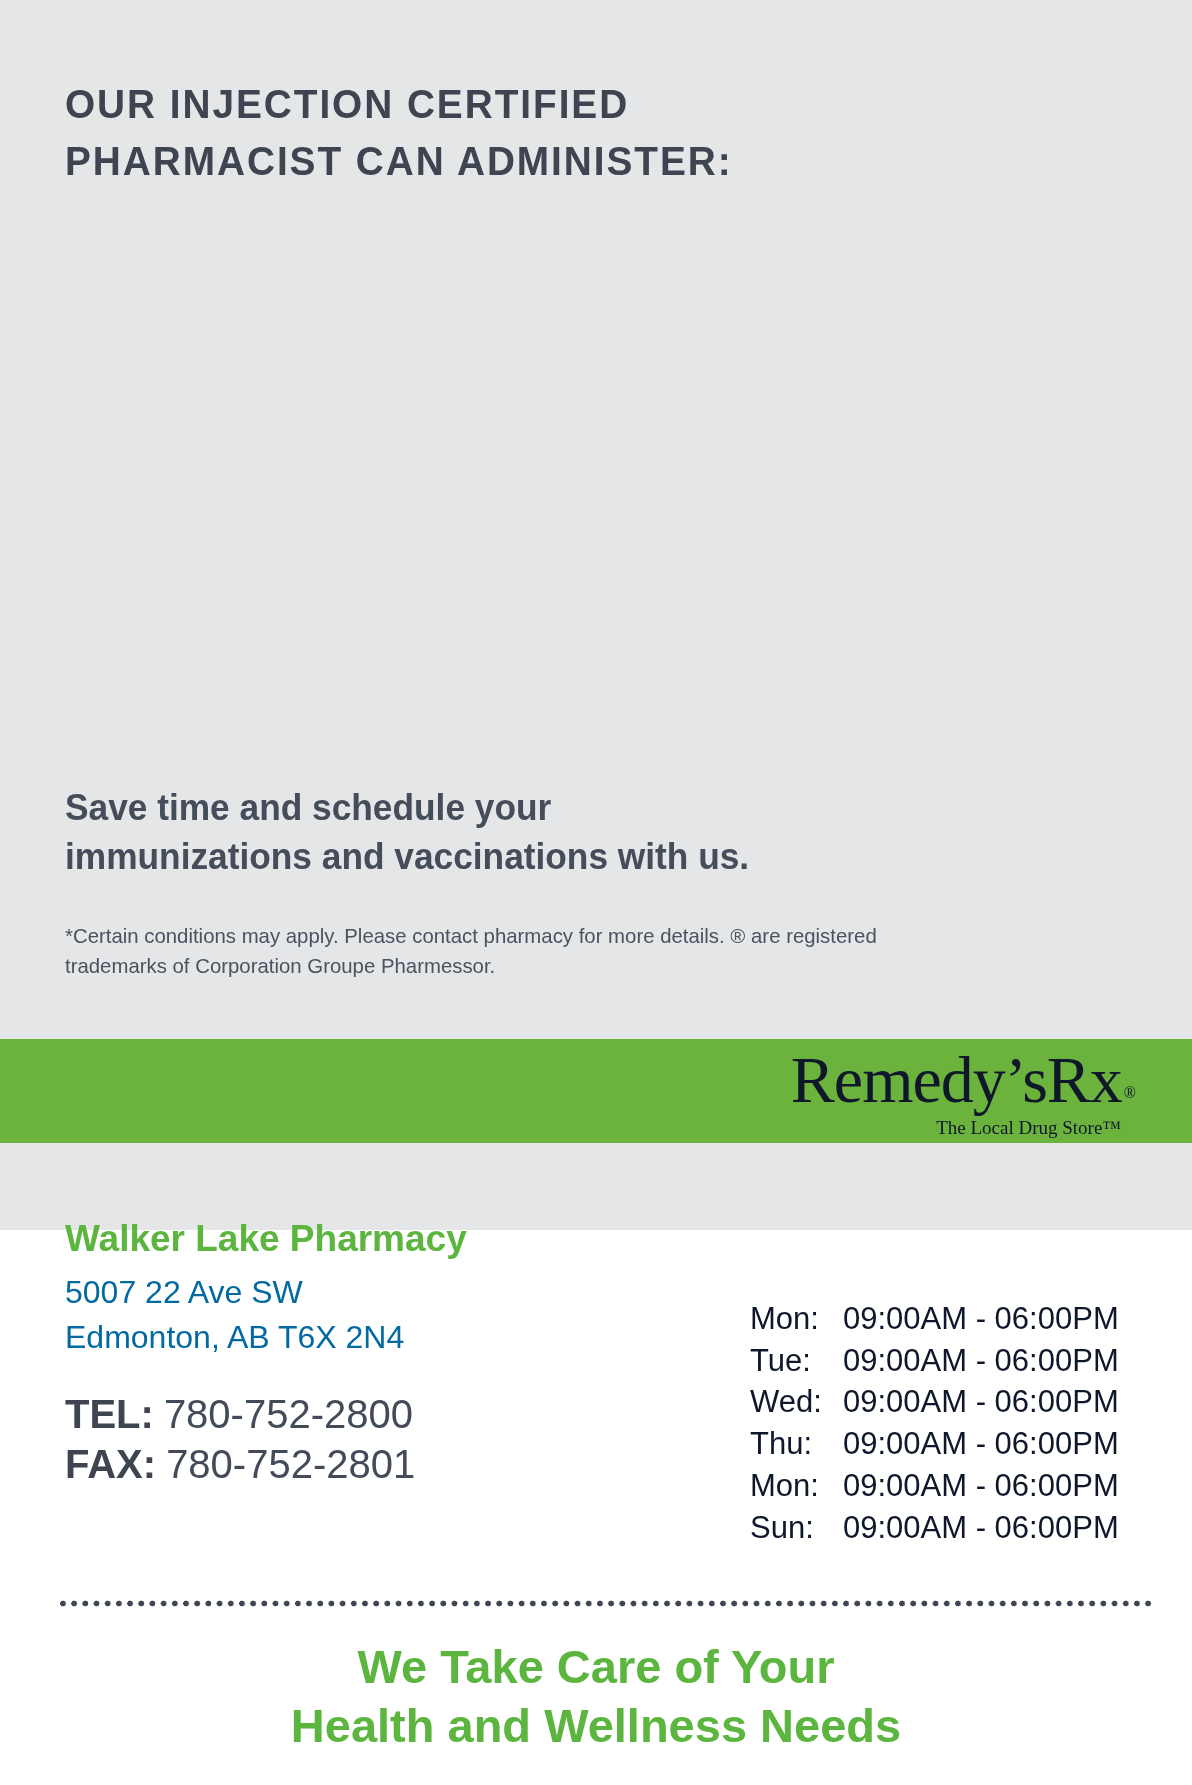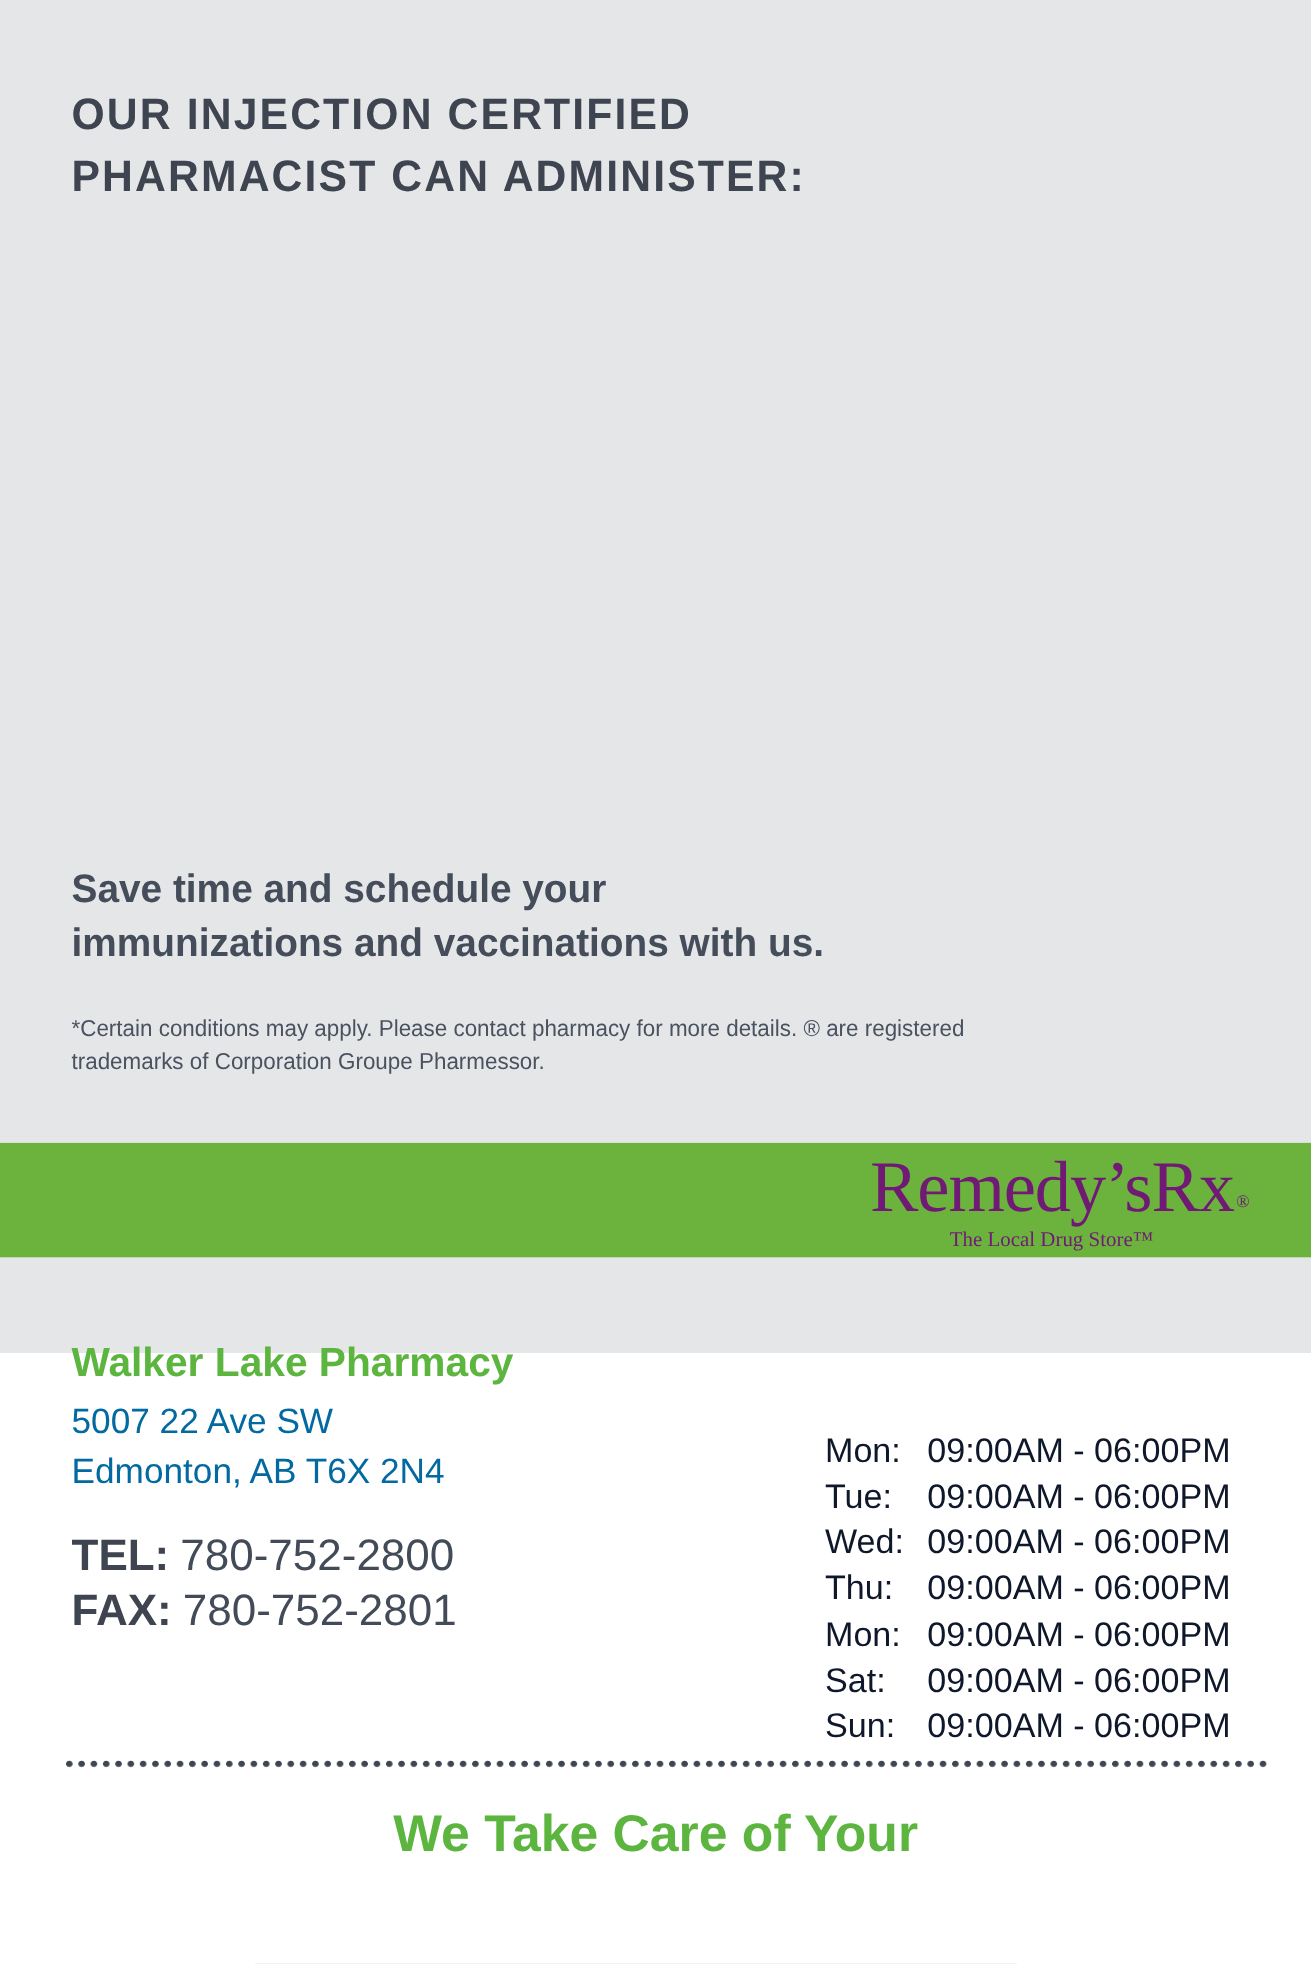--- a/index.html
+++ b/index.html
@@ -39,22 +39,22 @@
     color: #4a5260;
     transform: scaleX(0.97); transform-origin: left top;
   }
   .green-banner {
     position: absolute; left: 0; top: 1039px;
     width: 1192px; height: 104px;
     background: #6cb33e;
   }
   .logo-block {
     position: absolute; right: 57px; top: 8px;
-    text-align: center;
-    color: #701a75;
+    text-align: right;
+    color: #0f172a;
   }
   .logo-text {
     font-family: "Liberation Serif", serif;
     font-size: 66px; line-height: 66px;
     letter-spacing: -1px;
     white-space: nowrap;
   }
   .logo-reg {
     font-family: "Liberation Serif", serif;
     font-size: 16px;
@@ -142,21 +142,21 @@
   <div><span class="lbl">TEL:</span><span>780-752-2800</span></div>
   <div><span class="lbl">FAX:</span><span>780-752-2801</span></div>
 </div>
 
 <div class="hours">
   <div class="row"><span class="day">Mon:</span><span>09:00AM - 06:00PM</span></div>
   <div class="row"><span class="day">Tue:</span><span>09:00AM - 06:00PM</span></div>
   <div class="row"><span class="day">Wed:</span><span>09:00AM - 06:00PM</span></div>
   <div class="row"><span class="day">Thu:</span><span>09:00AM - 06:00PM</span></div>
   <div class="row"><span class="day">Mon:</span><span>09:00AM - 06:00PM</span></div>
-  <div class="row"><span class="day">Sat:</span><span>09:00AM - 06:00PM</span></div>
   <div class="row"><span class="day">Sun:</span><span>09:00AM - 06:00PM</span></div>
 </div>
 
 <div class="dotted-line"></div>
 
 <div class="footer-msg">
   <div>We Take Care of Your</div>
+  <div>Health and Wellness Needs</div>
 </div>
 
 </body></html>

